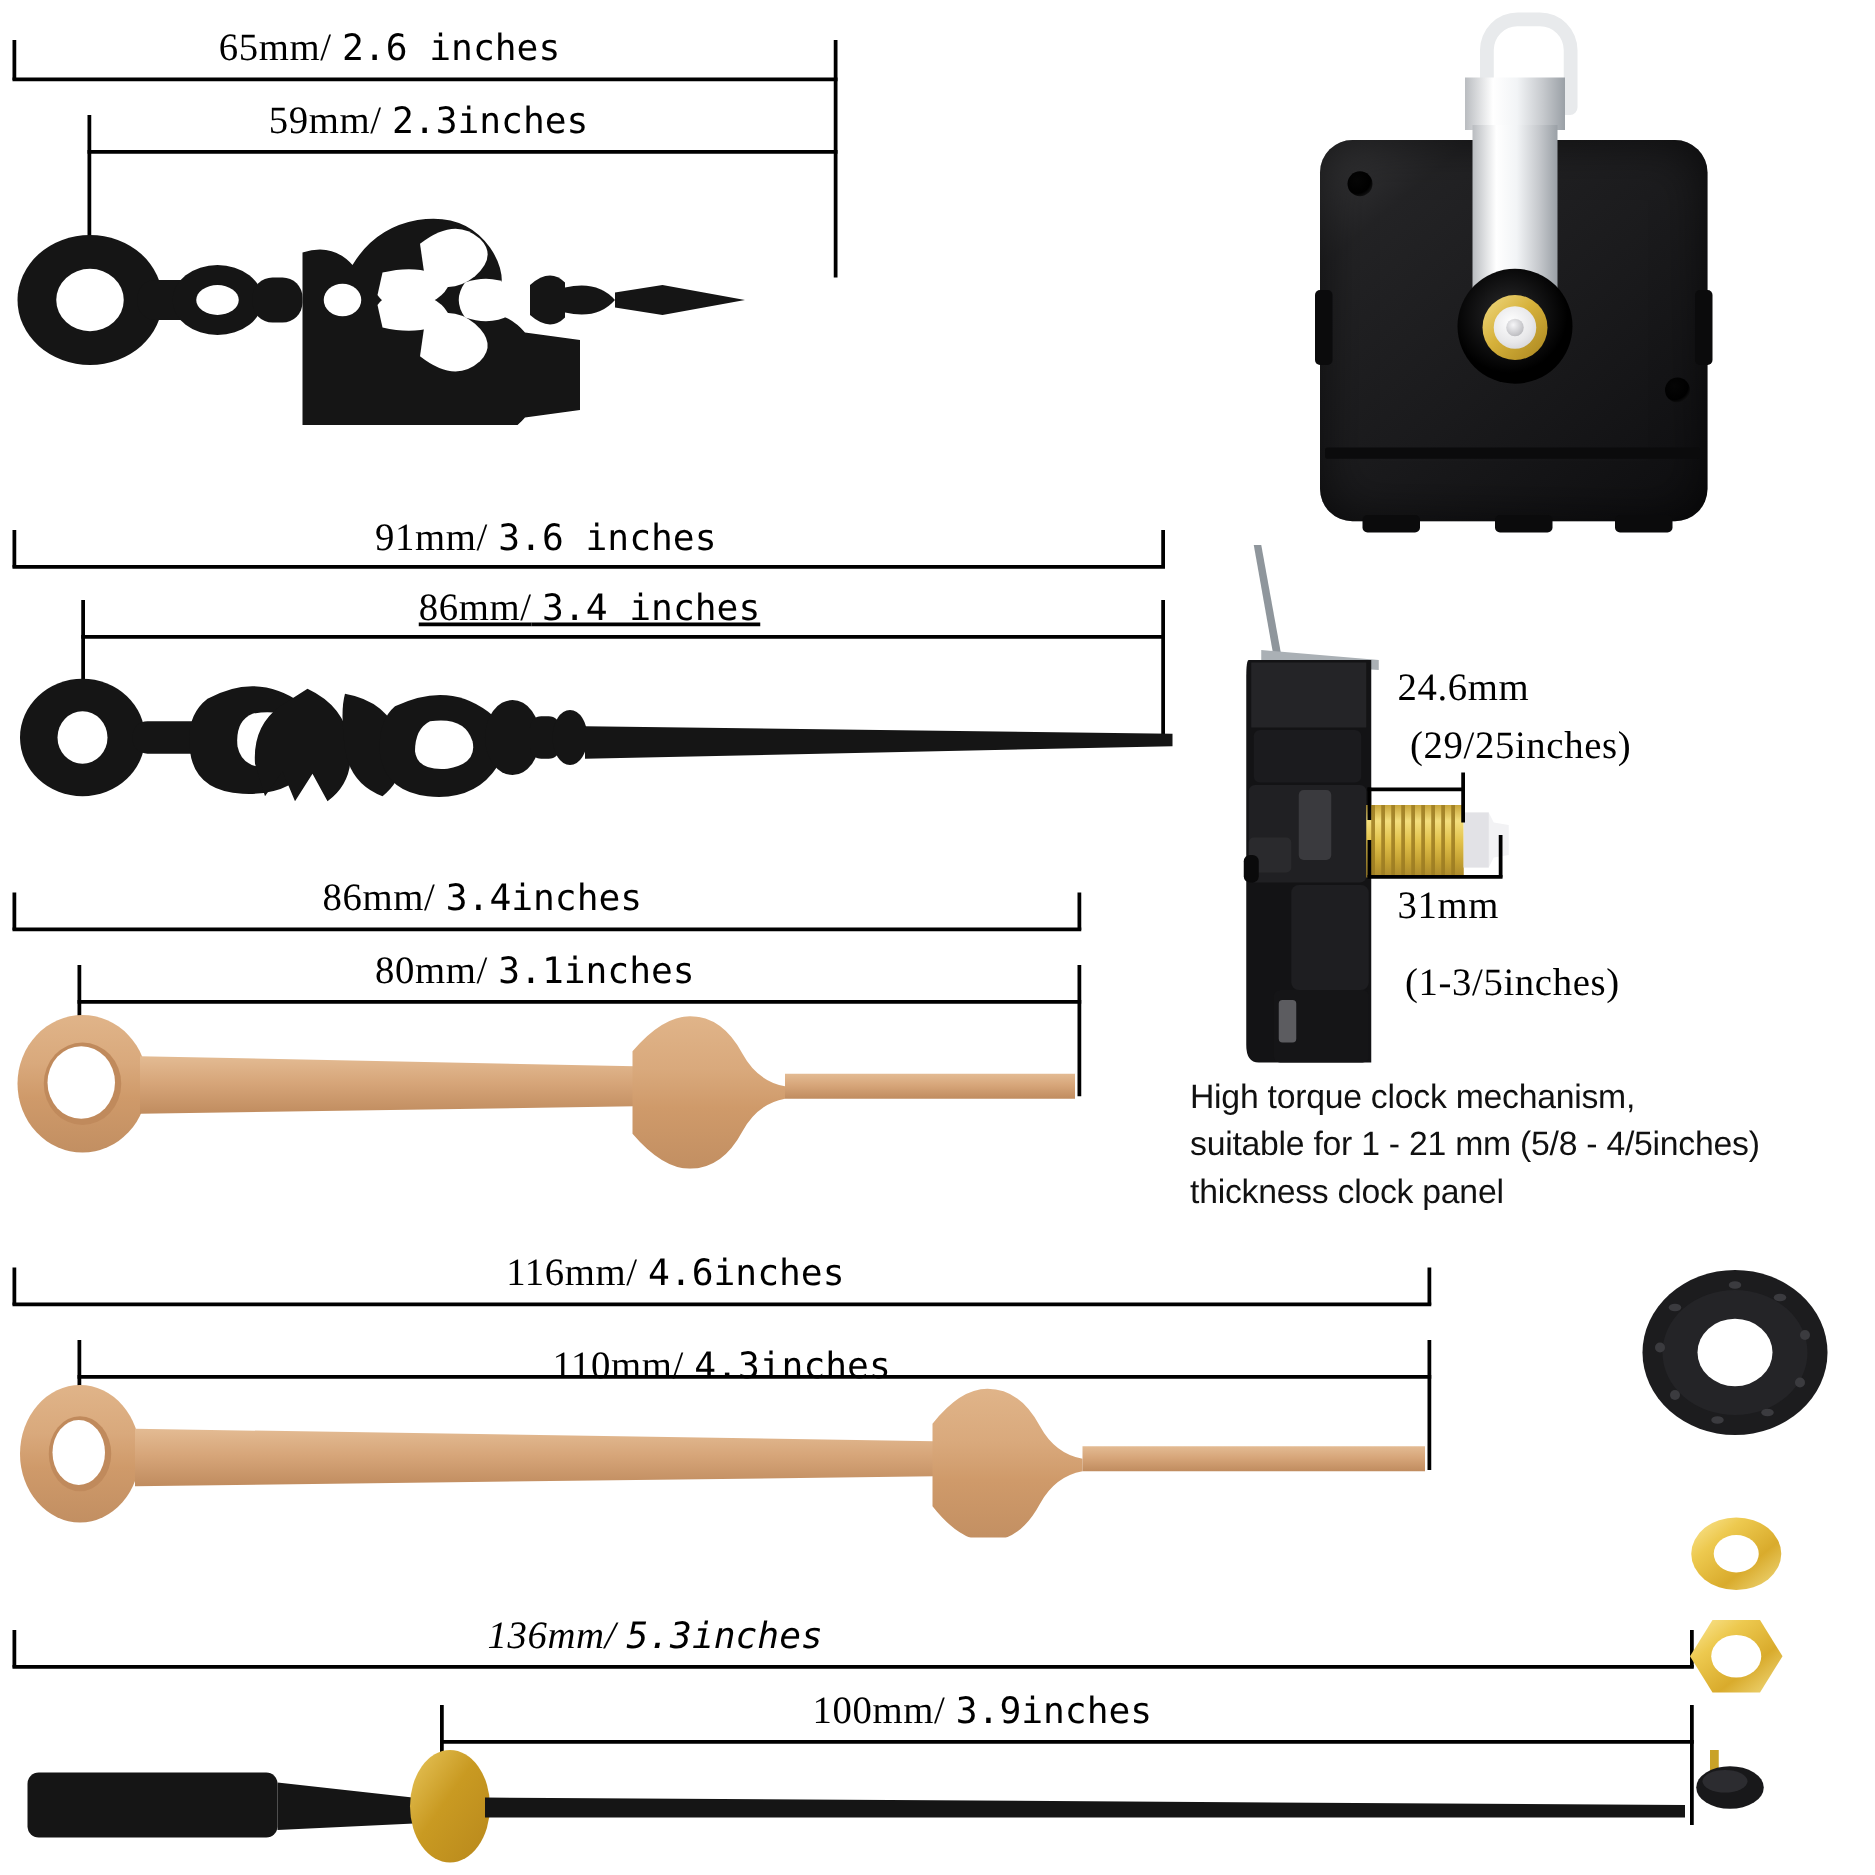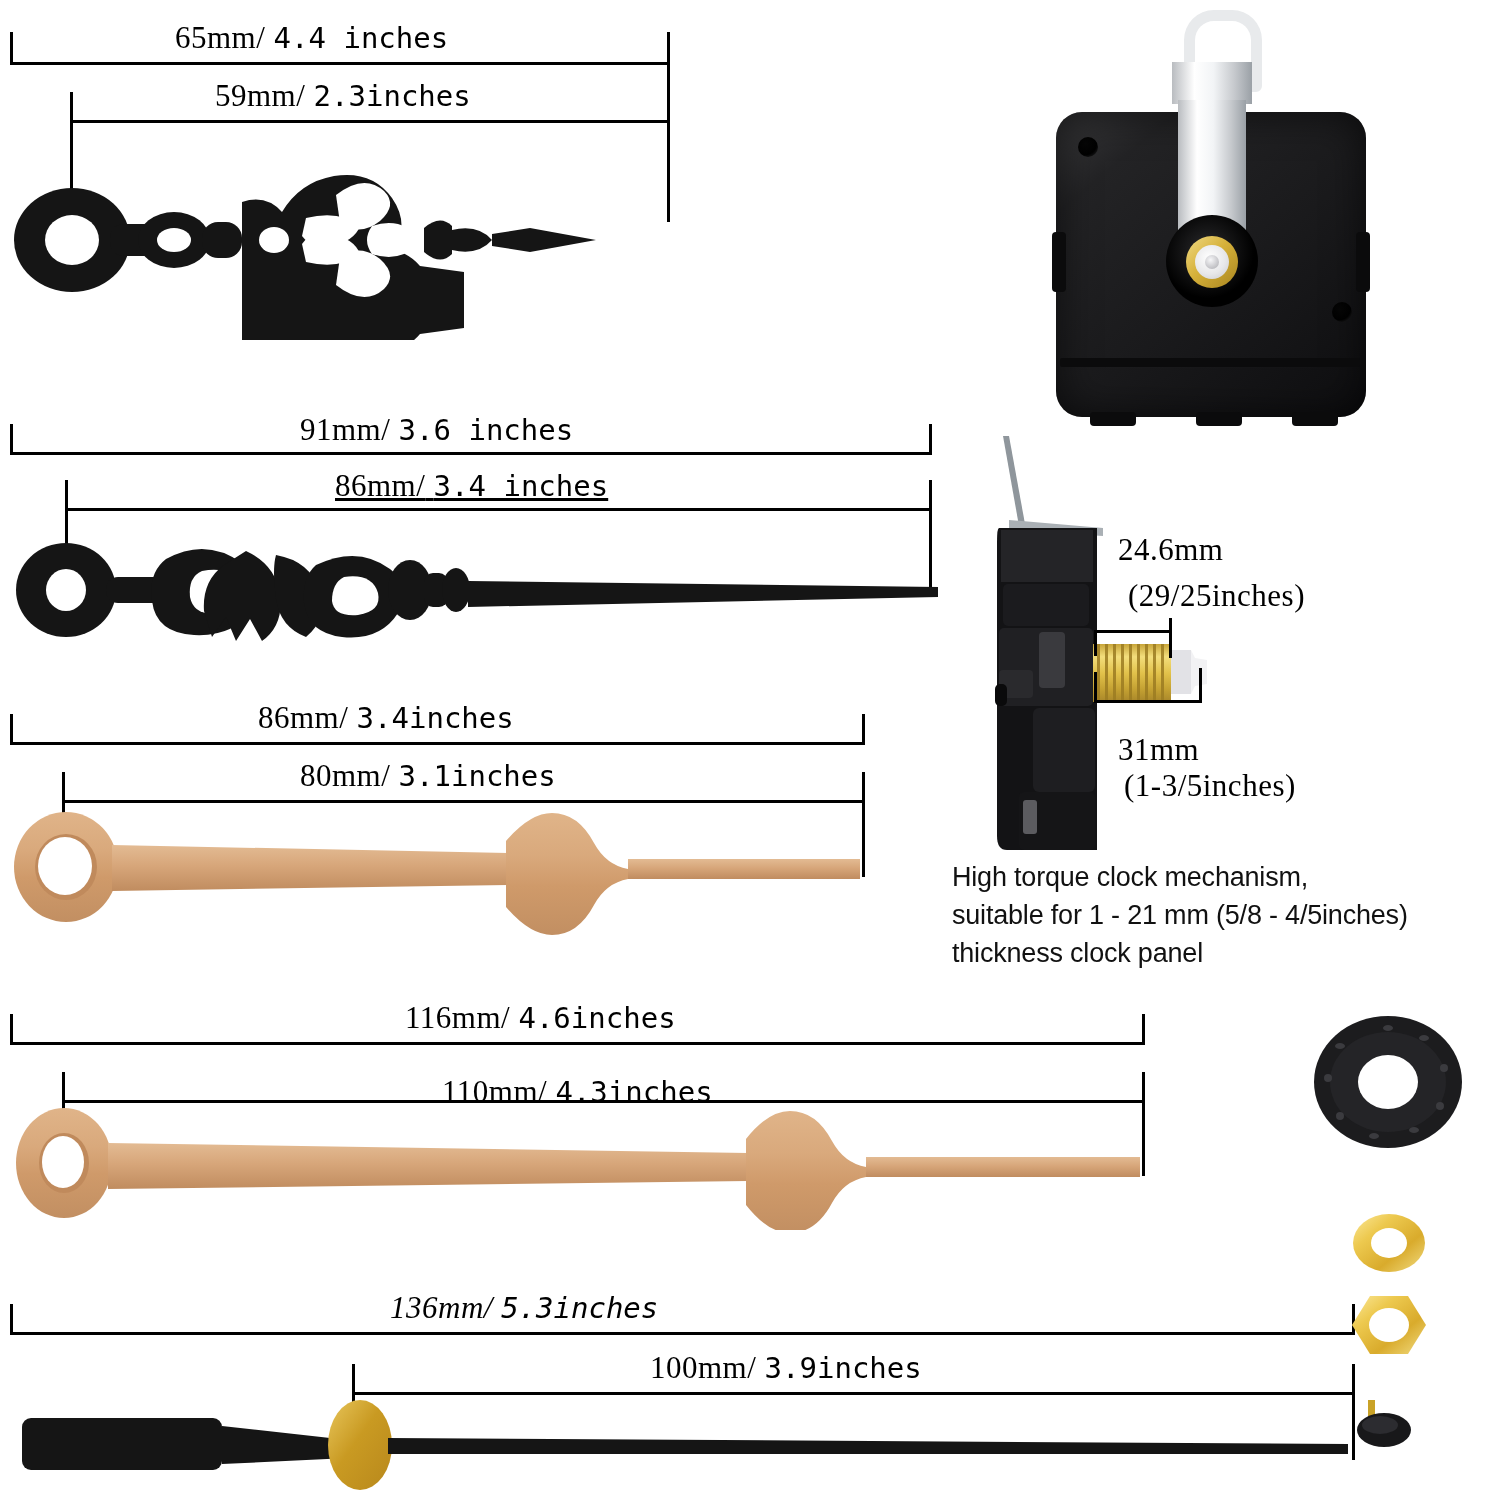--- a/index.html
+++ b/index.html
@@ -134,21 +134,21 @@
         <stop offset="45%" stop-color="#c99a22"></stop>
         <stop offset="100%" stop-color="#b8881c"></stop>
       </linearGradient>
     </defs>
   </svg>
 
   <div>
 
     <div class="dim-label" style="left:175px; top:20px;">
       <span>65mm/</span>
-      <span class="unit-in">4.4 inches</span>
+      <span class="unit-in">2.6 inches</span>
     </div>
     <div class="dim-line" style="left:10px; top:62px; width:660px;"></div>
     <div class="dim-tick" style="left:10px; top:32px; height:32px;"></div>
     <div class="dim-tick" style="left:667px; top:32px; height:190px;"></div>
 
     <div class="dim-label" style="left:215px; top:78px;">
       <span>59mm/</span>
       <span class="unit-in">2.3inches</span>
     </div>
     <div class="dim-line" style="left:70px; top:120px; width:600px;"></div>
@@ -387,21 +387,21 @@
 
     <div class="dim-label" style="left:1118px; top:532px;">24.6mm</div>
     <div class="dim-label" style="left:1128px; top:578px;">(29/25inches)</div>
     <div class="dim-line" style="left:1094px; top:630px; width:76px;"></div>
     <div class="dim-tick" style="left:1094px; top:630px; height:26px;"></div>
     <div class="dim-tick" style="left:1169px; top:618px; height:40px;"></div>
 
     <div class="dim-line" style="left:1094px; top:700px; width:108px;"></div>
     <div class="dim-tick" style="left:1094px; top:672px; height:30px;"></div>
     <div class="dim-tick" style="left:1199px; top:668px; height:34px;"></div>
-    <div class="dim-label" style="left:1118px; top:732px;">31mm</div>
+    <div class="dim-label" style="left:1118px; top:706px;">31mm</div>
     <div class="dim-label" style="left:1124px; top:768px;">(1-3/5inches)</div>
 
     <div class="desc-text" style="left:952px; top:858px; width:545px;">High torque clock mechanism,
 suitable for 1 - 21 mm (5/8 - 4/5inches)
 thickness clock panel</div>
   </div>
 
   <div>
 
     <svg class="acc" style="left:1312px; top:1012px;" width="152" height="140" viewBox="0 0 152 140">

